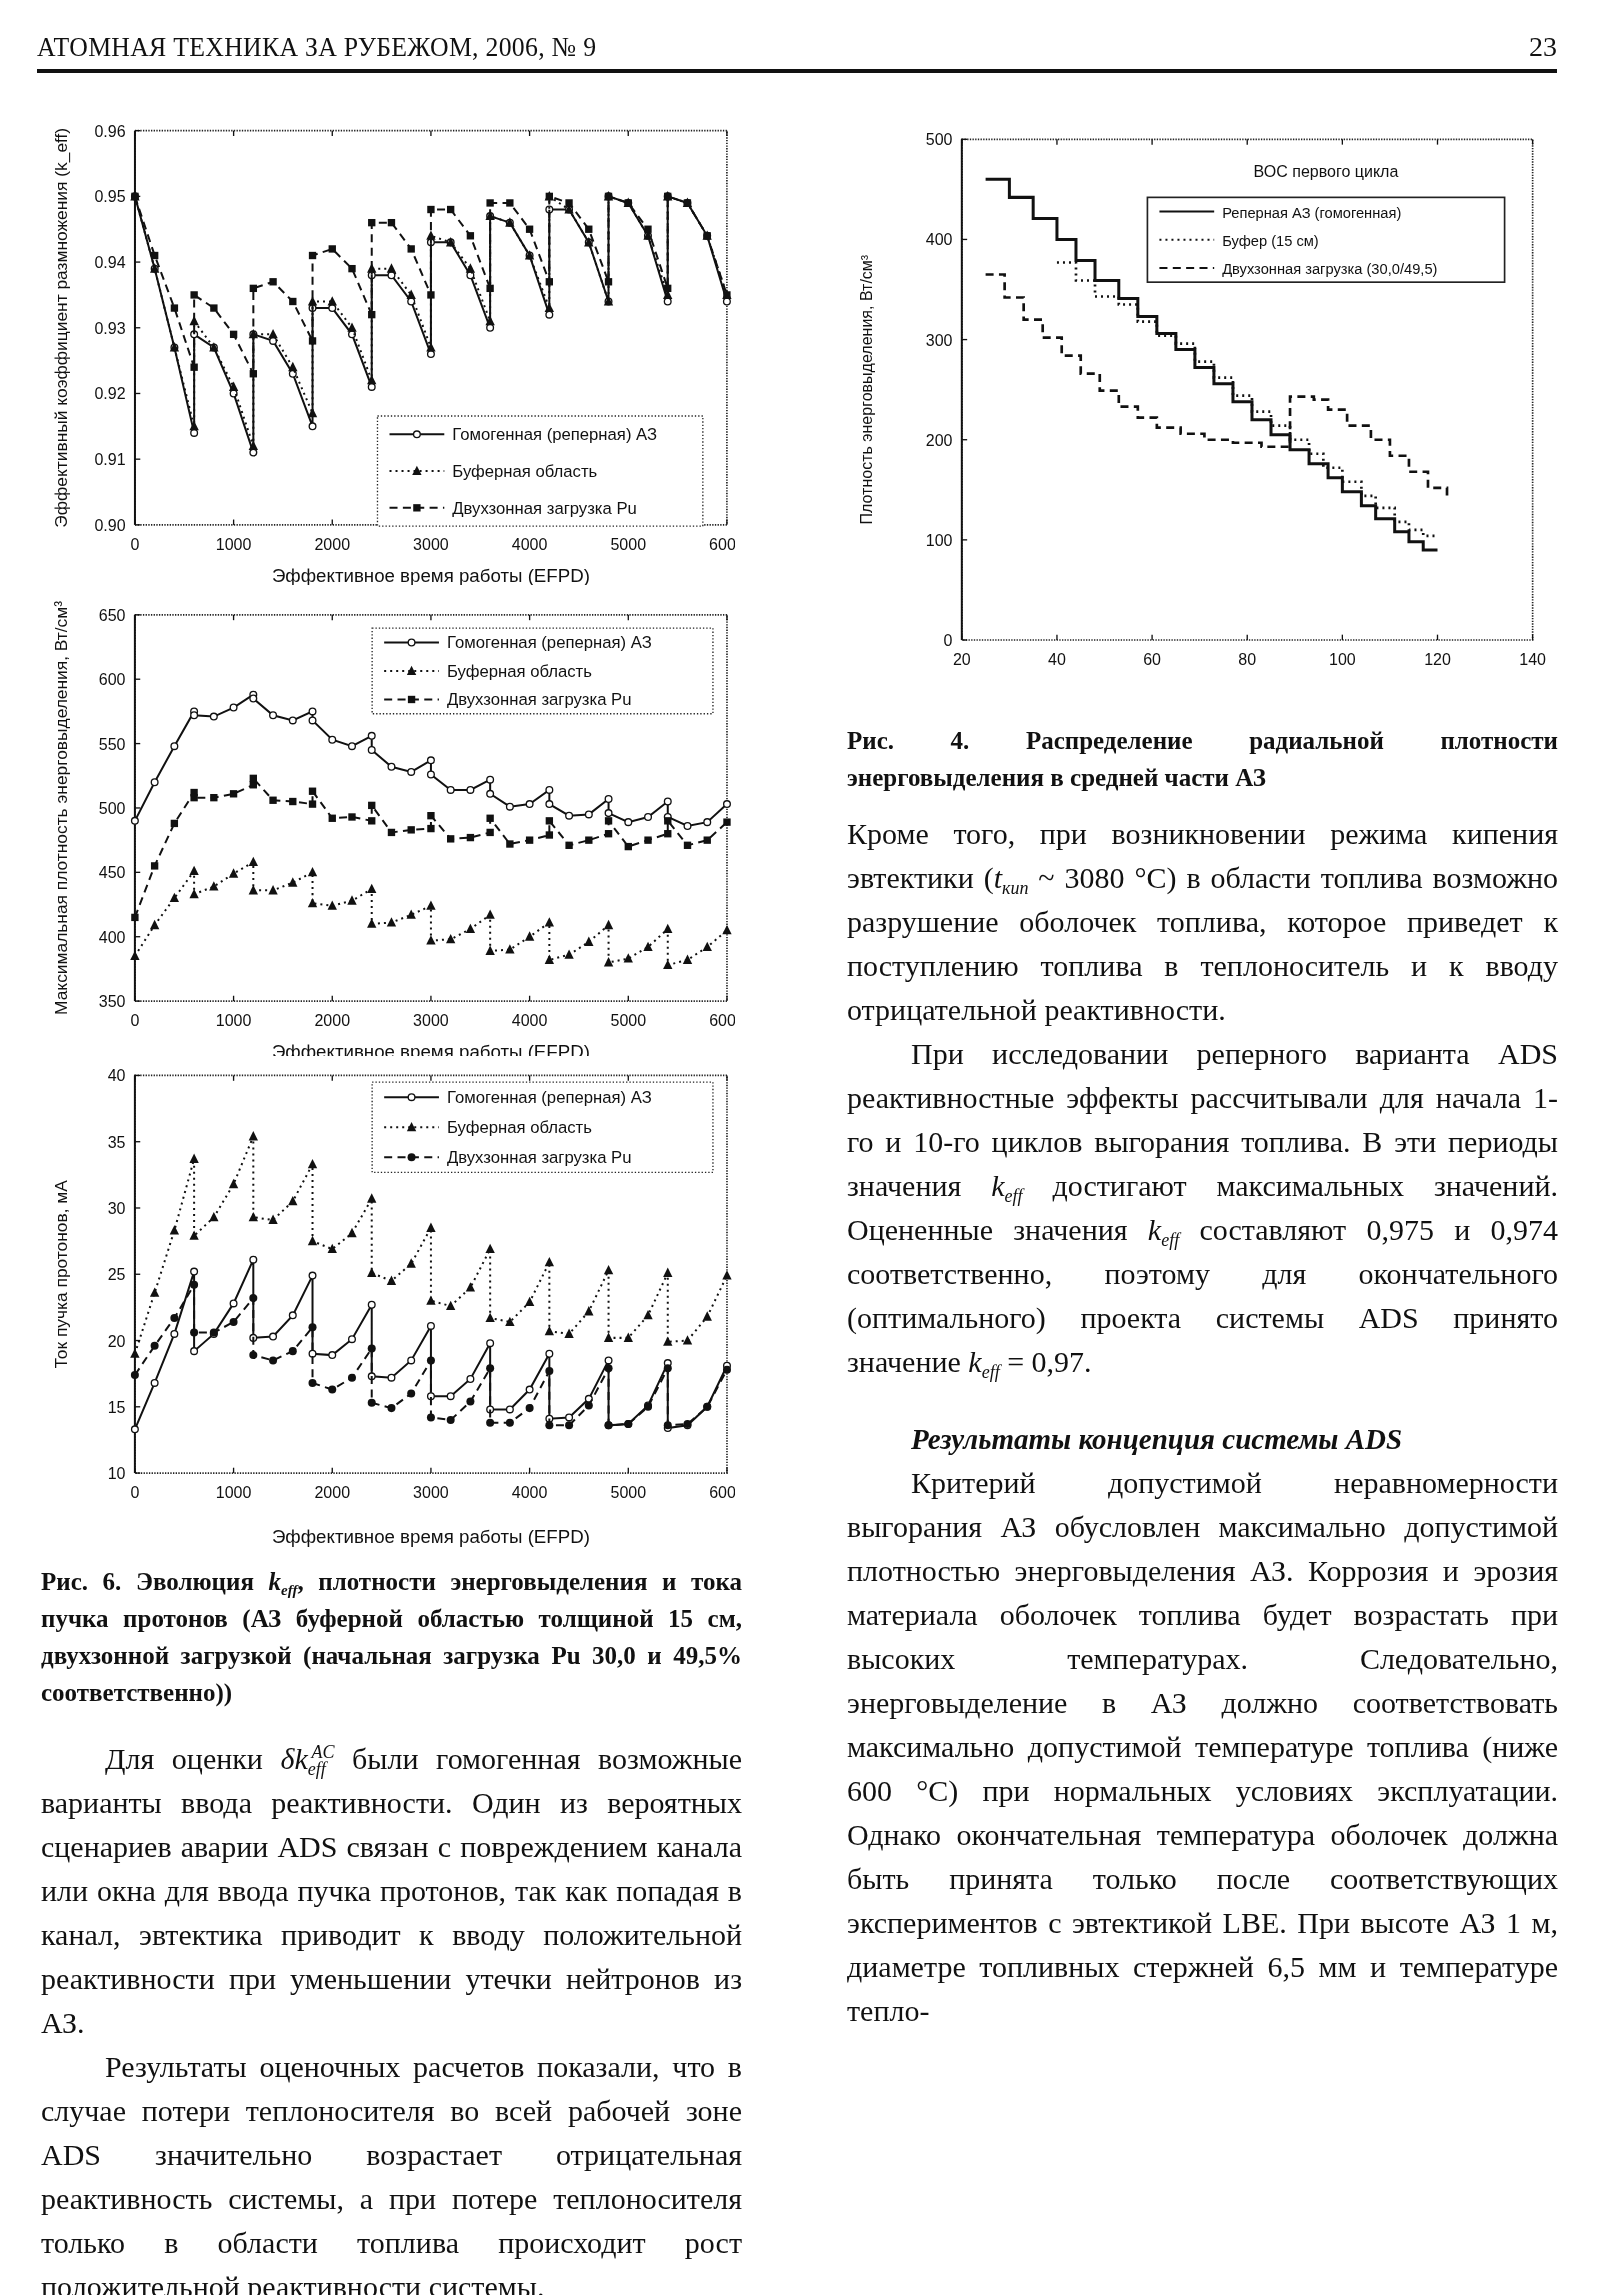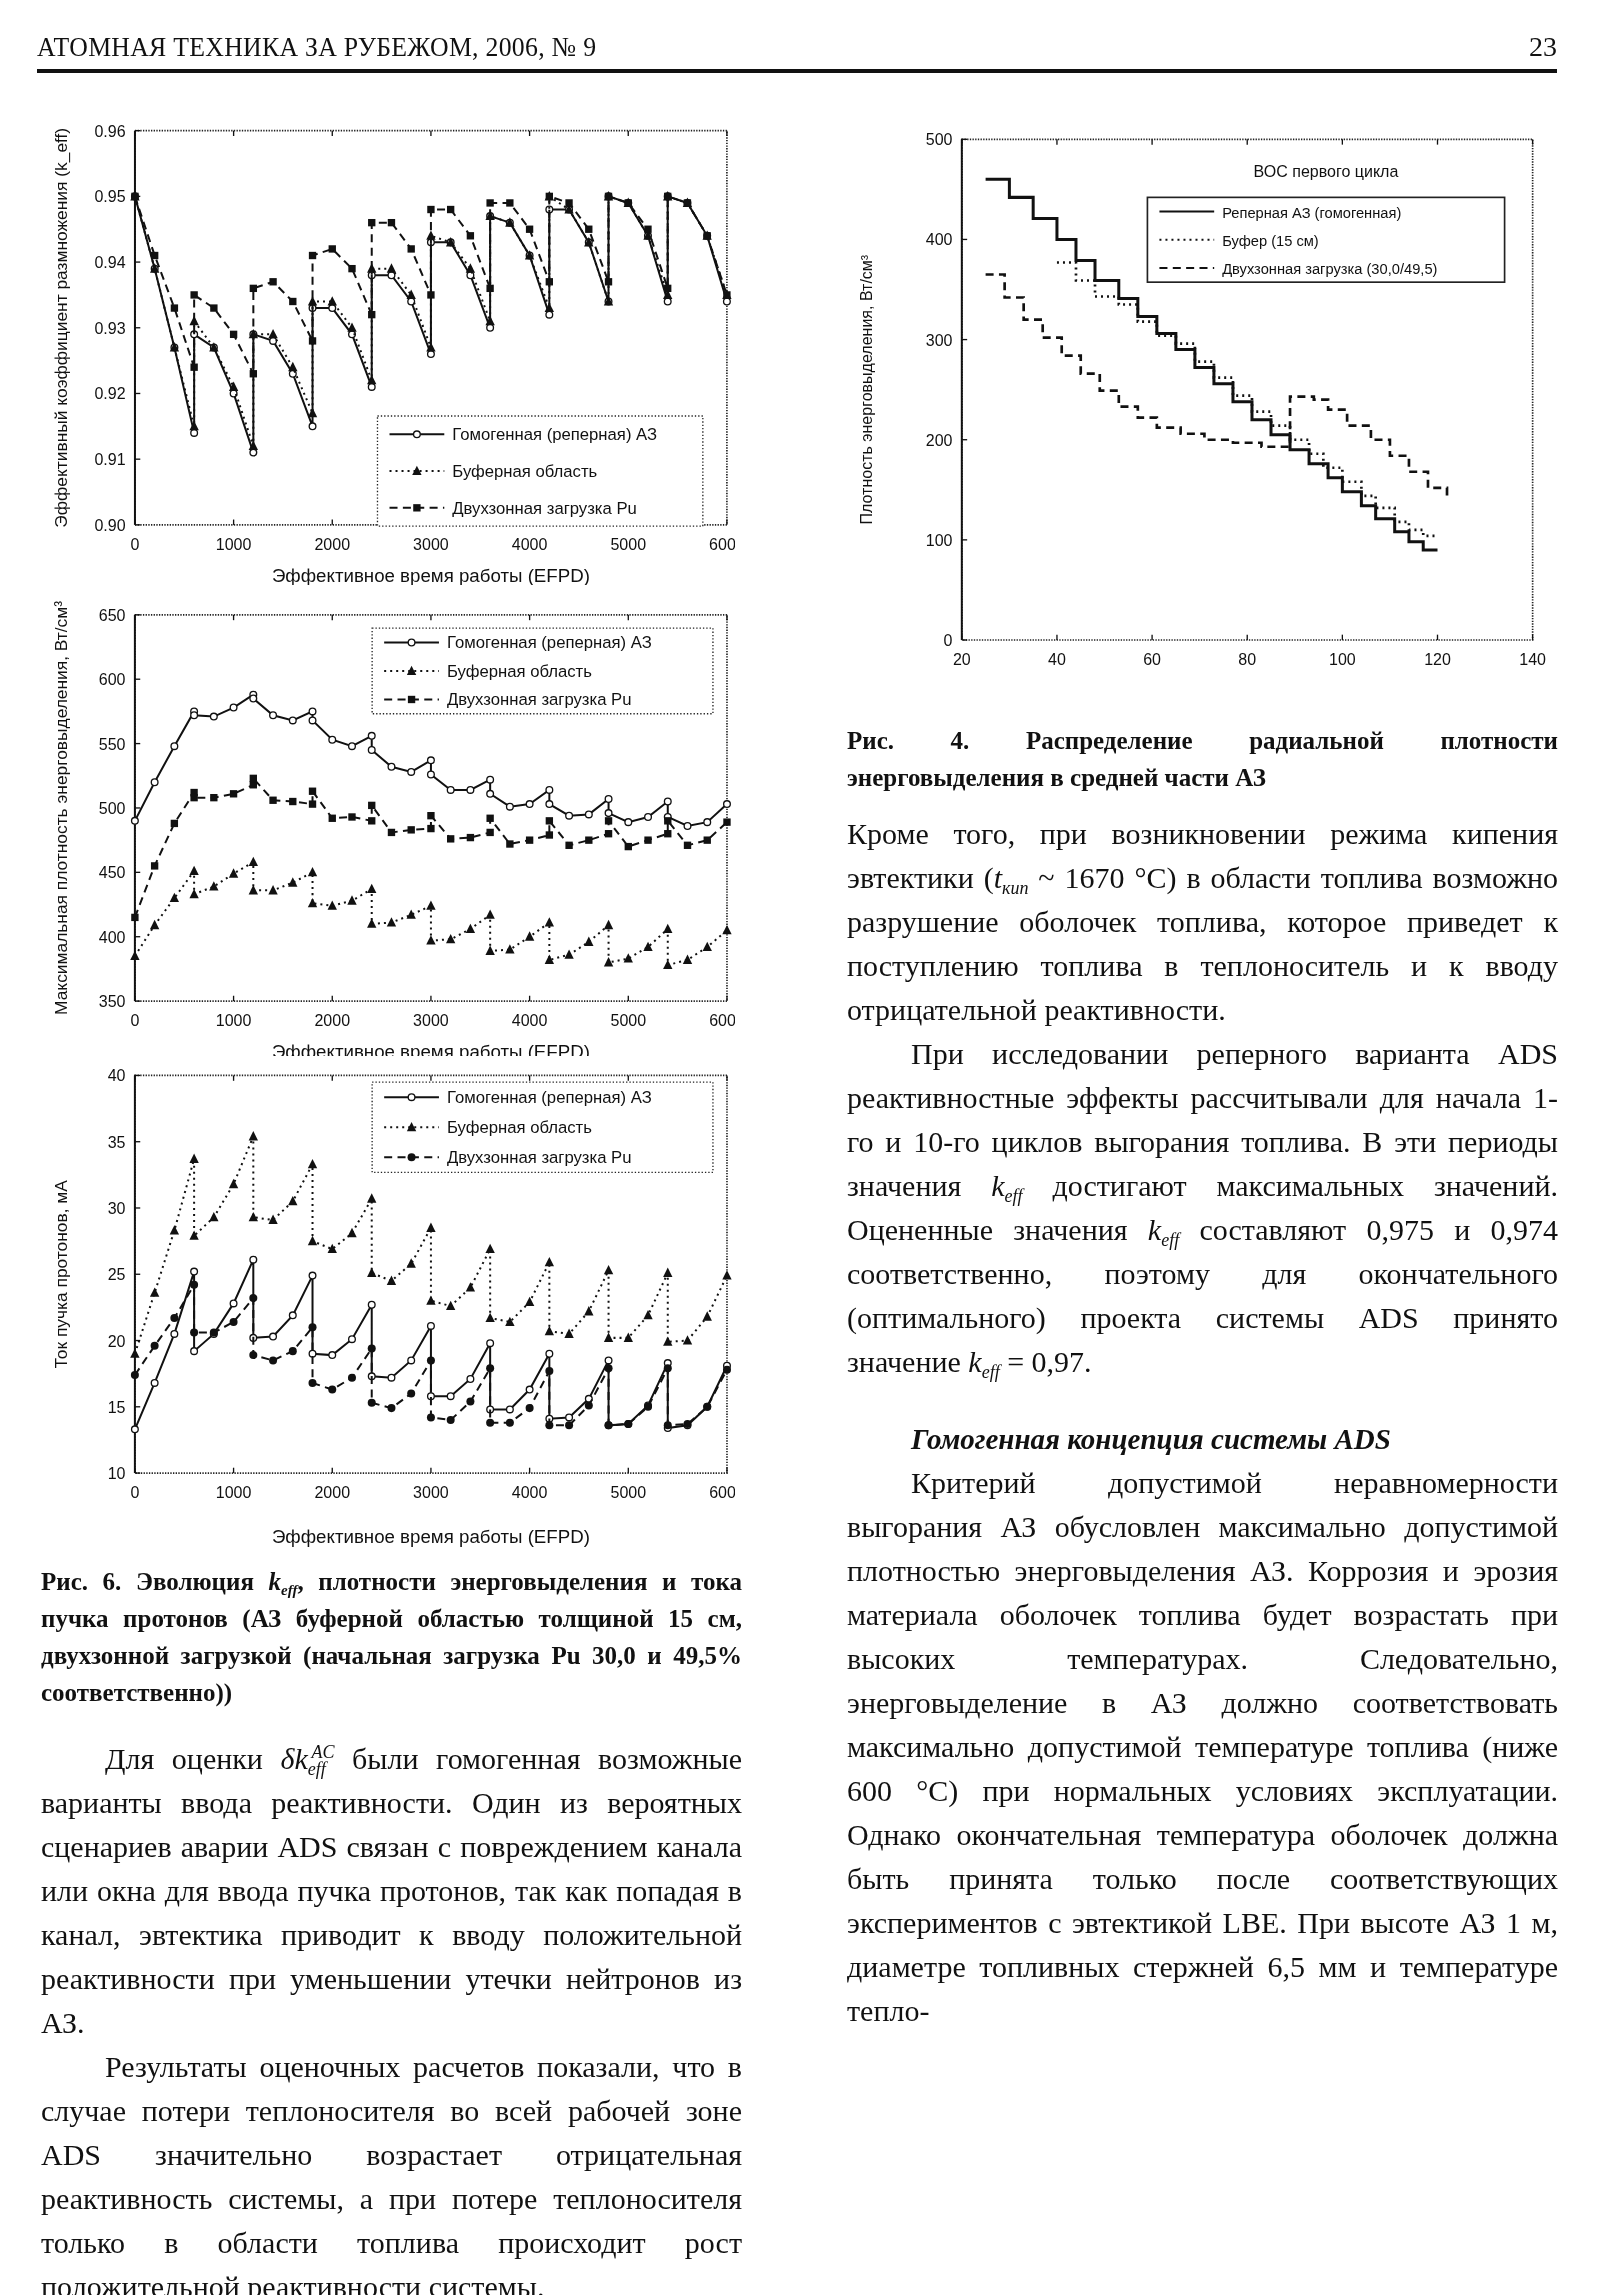--- a/index.html
+++ b/index.html
@@ -623,18 +623,18 @@
   <p><span>Для оценки </span><i class="var">δk<sub>eff</sub><sup style="margin-left:-0.8em">AC</sup></i><span> были гомогенная возможные варианты ввода реактивности. Один из вероятных сценариев аварии ADS связан с повреждением канала или окна для ввода пучка протонов, так как попадая в канал, эвтектика приводит к вводу положительной реактивности при уменьшении утечки нейтронов из АЗ.</span></p>
   <p>Результаты оценочных расчетов показали, что в случае потери теплоносителя во всей рабочей зоне ADS значительно возрастает отрицательная реактивность системы, а при потере теплоносителя только в области топлива происходит рост положительной реактивности системы.</p>
 </div>
 
 <div class="caption" style="left:847px;top:722px;width:711px;">
   <span>Рис. 4.</span>
   <span>Распределение радиальной плотности энерговыделения в средней части АЗ</span>
 </div>
 
 <div class="col" style="left:847px;top:812px;width:711px;">
-  <p class="noind"><span>Кроме того, при возникновении режима кипения эвтектики (</span><i class="var">t<sub>кип</sub></i><span> ~ 1670 °С) в области топлива возможно разрушение оболочек топлива, которое приведет к поступлению топлива в теплоноситель и к вводу отрицательной реактивности.</span></p>
+  <p class="noind"><span>Кроме того, при возникновении режима кипения эвтектики (</span><i class="var">t<sub>кип</sub></i><span> ~ 3080 °С) в области топлива возможно разрушение оболочек топлива, которое приведет к поступлению топлива в теплоноситель и к вводу отрицательной реактивности.</span></p>
   <p><span>При исследовании реперного варианта ADS реактивностные эффекты рассчитывали для начала 1-го и 10-го циклов выгорания топлива. В эти периоды значения </span><i class="var">k<sub>eff</sub></i><span> достигают максимальных значений. Оцененные значения </span><i class="var">k<sub>eff</sub></i><span> составляют 0,975 и 0,974 соответственно, поэтому для окончательного (оптимального) проекта системы ADS принято значение </span><i class="var">k<sub>eff</sub></i><span> = 0,97.</span></p>
-  <p class="h-ital-bold" style="margin-top:33px;">Гомогенная концепция системы ADS</p>
+  <p class="h-ital-bold" style="margin-top:33px;">Результаты концепция системы ADS</p>
   <p>Критерий допустимой неравномерности выгорания АЗ обусловлен максимально допустимой плотностью энерговыделения АЗ. Коррозия и эрозия материала оболочек топлива будет возрастать при высоких температурах. Следовательно, энерговыделение в АЗ должно соответствовать максимально допустимой температуре топлива (ниже 600 °С) при нормальных условиях эксплуатации. Однако окончательная температура оболочек должна быть принята только после соответствующих экспериментов с эвтектикой LBE. При высоте АЗ 1 м, диаметре топливных стержней 6,5 мм и температуре тепло-</p>
 </div>
 
 
 </body></html>

